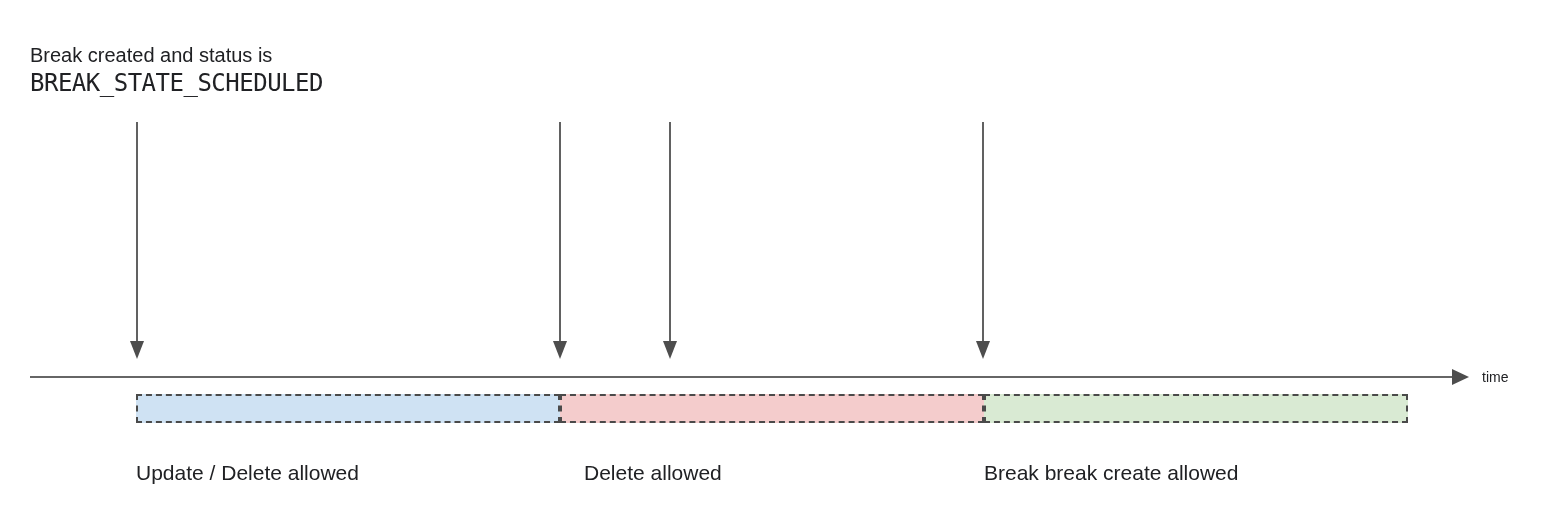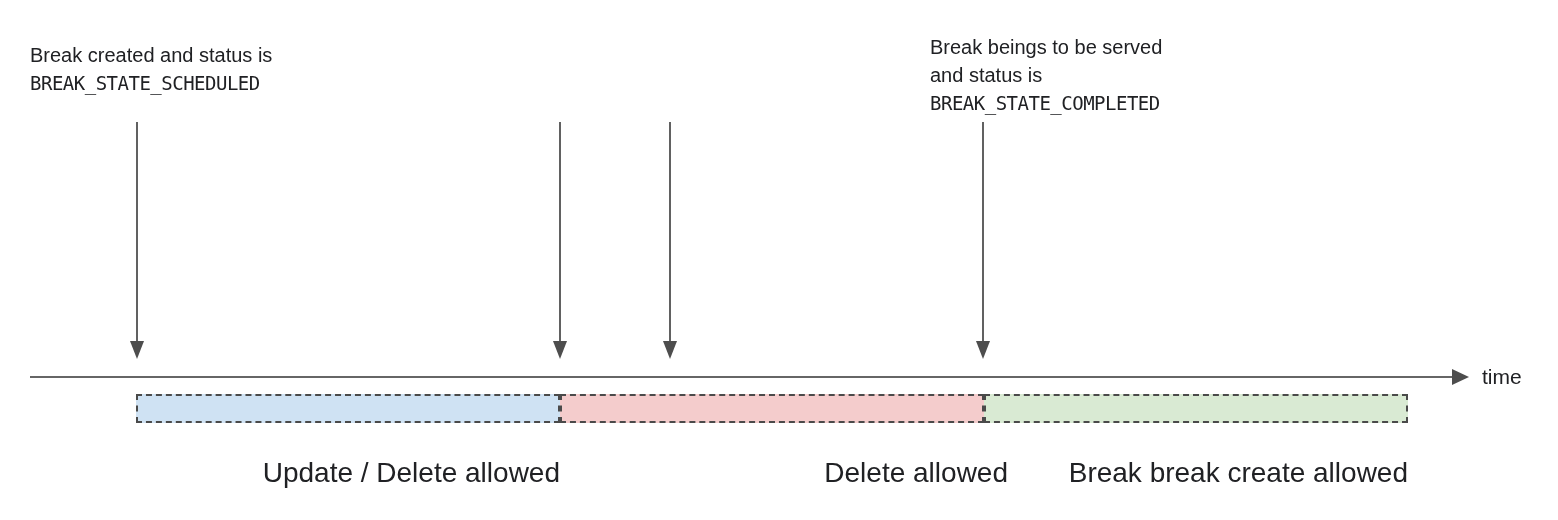--- a/index.html
+++ b/index.html
@@ -17,21 +17,21 @@
     overflow: hidden;
   }
   .annotation {
     position: absolute;
     font-size: 20px;
     line-height: 28px;
     white-space: nowrap;
   }
   .annotation .code {
     font-family: "DejaVu Sans Mono", monospace;
-    font-size: 19px;
+    font-size: 24px;
     letter-spacing: -0.5px;
   }
   .arrow {
     position: absolute;
     width: 16px;
   }
   .arrow .stem {
     position: absolute;
     left: 7px;
     top: 0;
@@ -62,56 +62,51 @@
     width: 0;
     height: 0;
     border-top: 8px solid transparent;
     border-bottom: 8px solid transparent;
     border-left: 17px solid #4d4d4d;
   }
   .time-label {
     position: absolute;
     left: 1482px;
     top: 364px;
-    font-size: 21px;
+    font-size: 14px;
     line-height: 26px;
   }
   .segment {
     position: absolute;
     top: 394px;
     height: 25px;
     width: 420px;
     border: 2px dashed #4a4a4a;
   }
   .segment-label {
     position: absolute;
     top: 460px;
     width: 424px;
-    text-align: right;
-    font-size: 28px;
+    text-align: left;
+    font-size: 21px;
     line-height: 26px;
   }
 </style>
 </head>
 <body>
 
 <div class="canvas">
 
   <div class="annotation" style="left:30px; top:41px;">
     <div>Break created and status is</div>
     <div class="code">BREAK_STATE_SCHEDULED</div>
   </div>
 
 
 
-  <div class="annotation" style="left:930px; top:33px;">
-    <div>Break beings to be served</div>
-    <div>and status is</div>
-    <div class="code">BREAK_STATE_COMPLETED</div>
-  </div>
 
   <div class="arrow" style="left:129px; top:122px; height:237px;">
     <div class="stem" style="height:220px;"></div>
     <div class="head" style="top:219px;"></div>
   </div>
 
   <div class="arrow" style="left:552px; top:122px; height:237px;">
     <div class="stem" style="height:220px;"></div>
     <div class="head" style="top:219px;"></div>
   </div>

